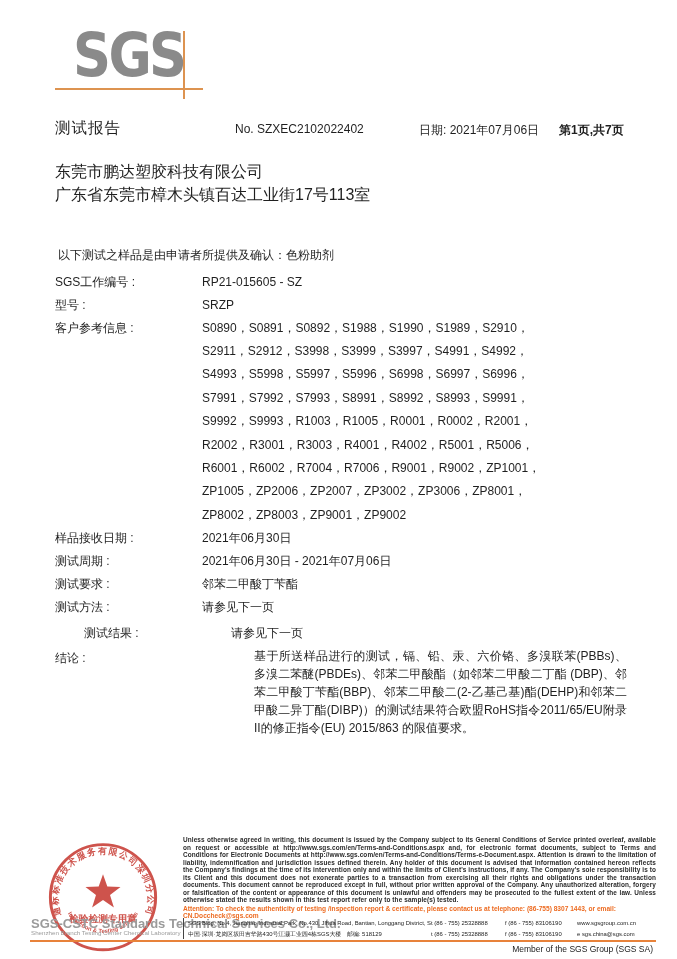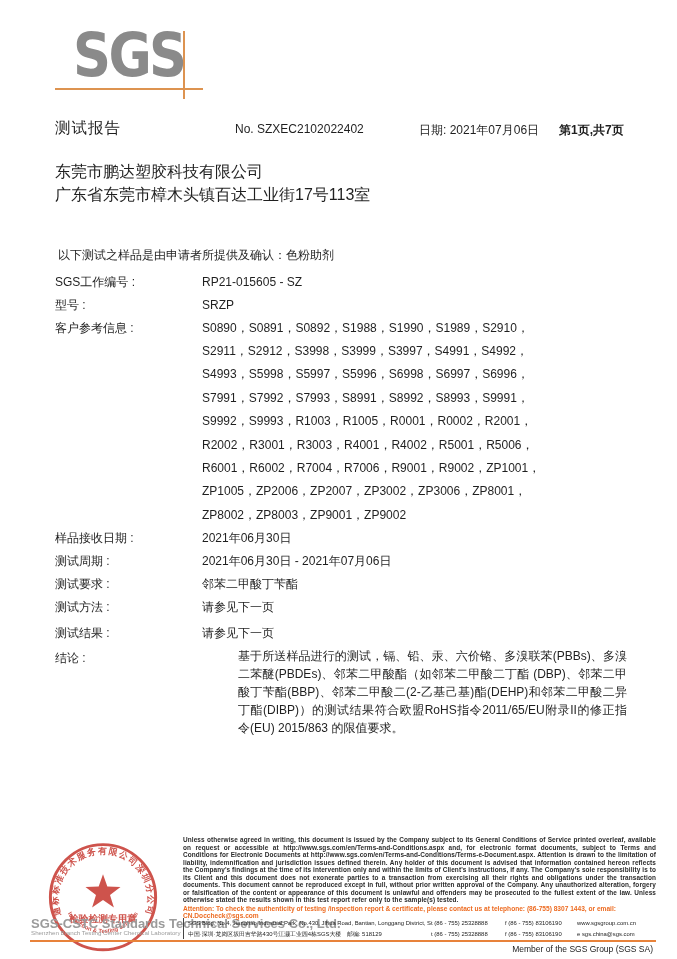--- a/index.html
+++ b/index.html
@@ -31,22 +31,22 @@
 
   
   .statement { position:absolute; left:58px; top:247px; font-size:12px; }
 
   
   .fields { position:absolute; left:55px; top:271px; width:572px; }
   .field-row { display:flex; align-items:flex-start; font-size:12px; line-height:22.8px; }
   .flabel { width:147px; flex-shrink:0; }
   .fvalue { flex:1; }
   .ref-line { display:block; line-height:23.4px; }
-  .row-result { margin-top:4px; }
-  .row-conclusion { margin-top:2px; }
+  .row-result { margin-top:4px;margin-left:29px; }
+  .row-conclusion { margin-top:2px;gap:16px; }
   .row-conclusion .fvalue { line-height:18px; text-align:justify;margin-left:36px; }
 
   
   .footer-text { position:absolute; left:183px; top:836px; width:473px; }
   .legal {
     font-size:6.45px; line-height:7.5px; text-align:justify;
     font-weight:bold; color:#2a2a2a; letter-spacing:0.1px;
   }
   .attention { font-size:6.6px; line-height:7.6px; font-weight:bold; color:#ed6b21; margin-top:1px; }
 

